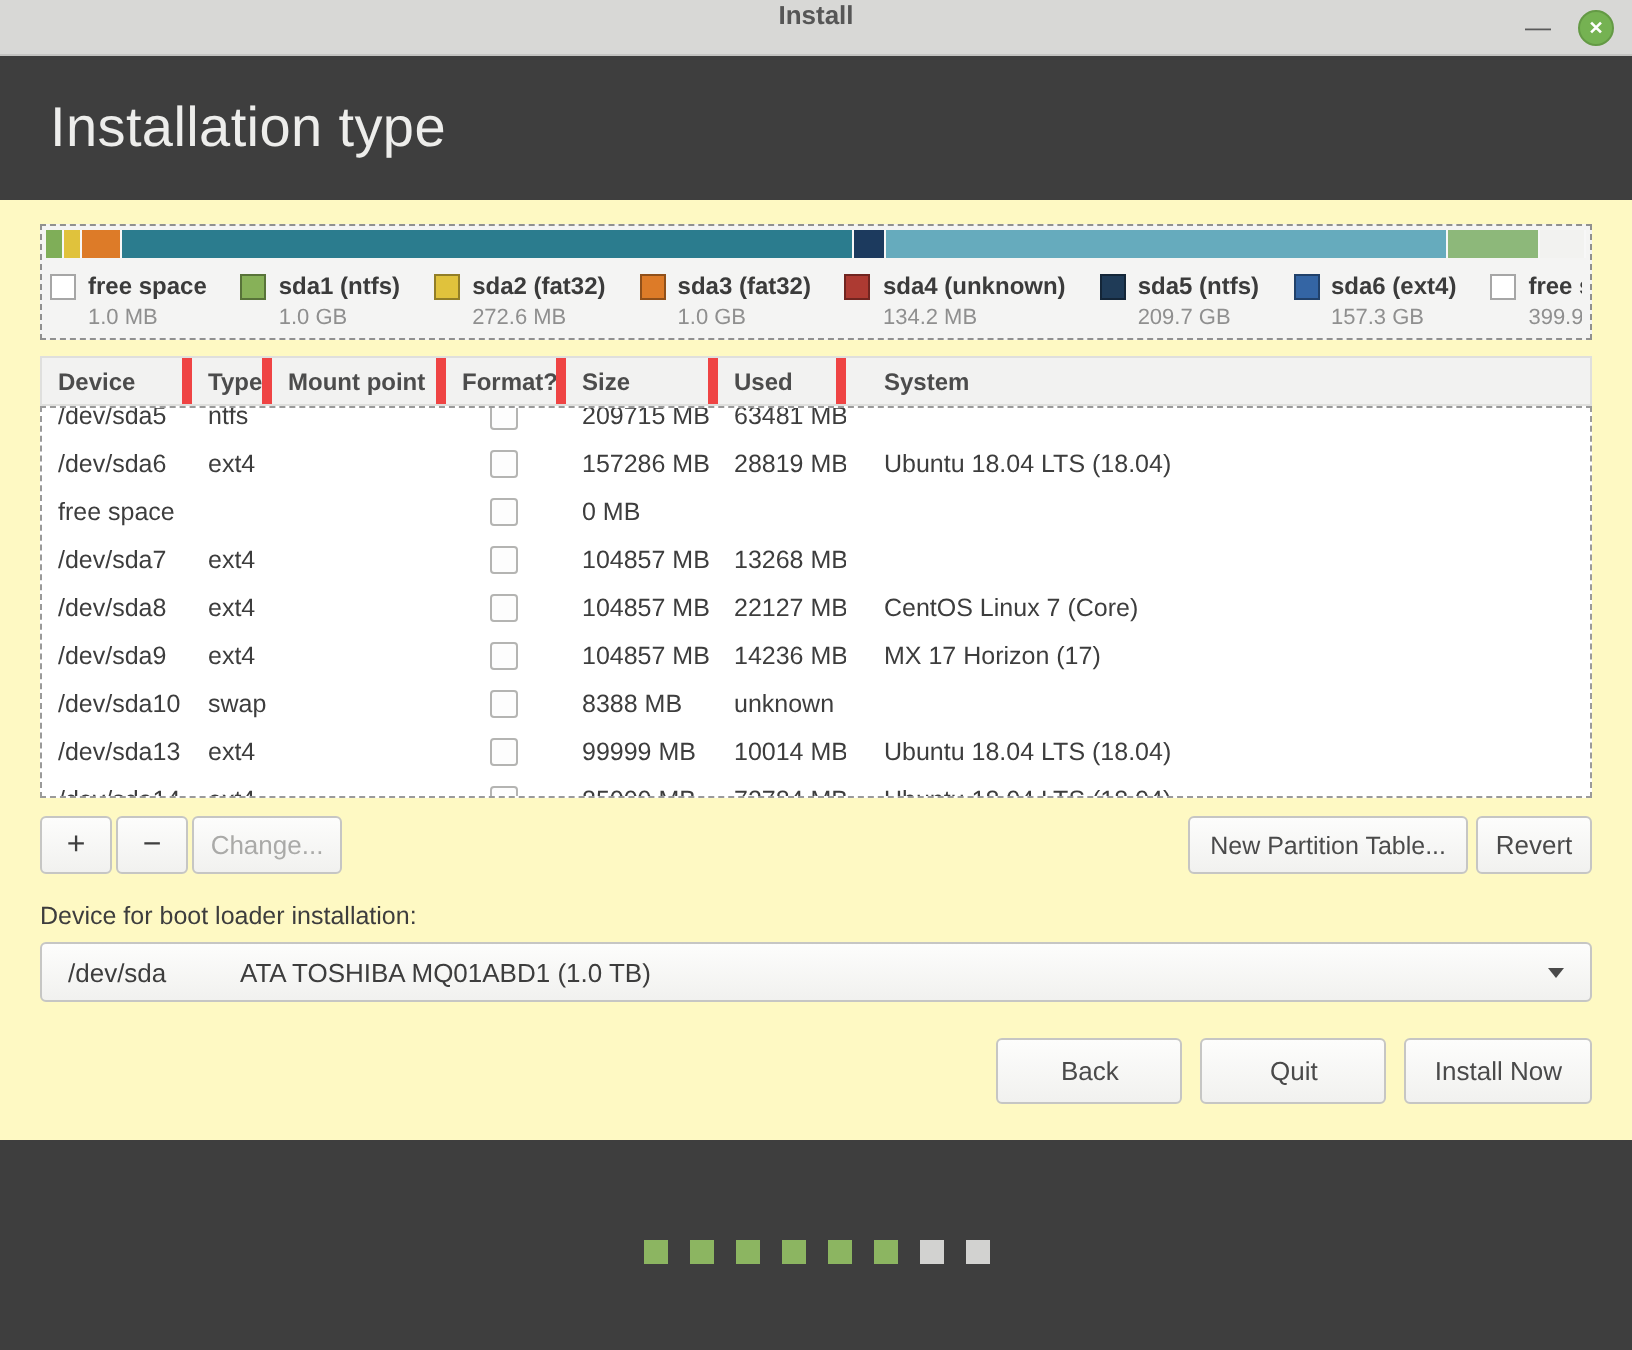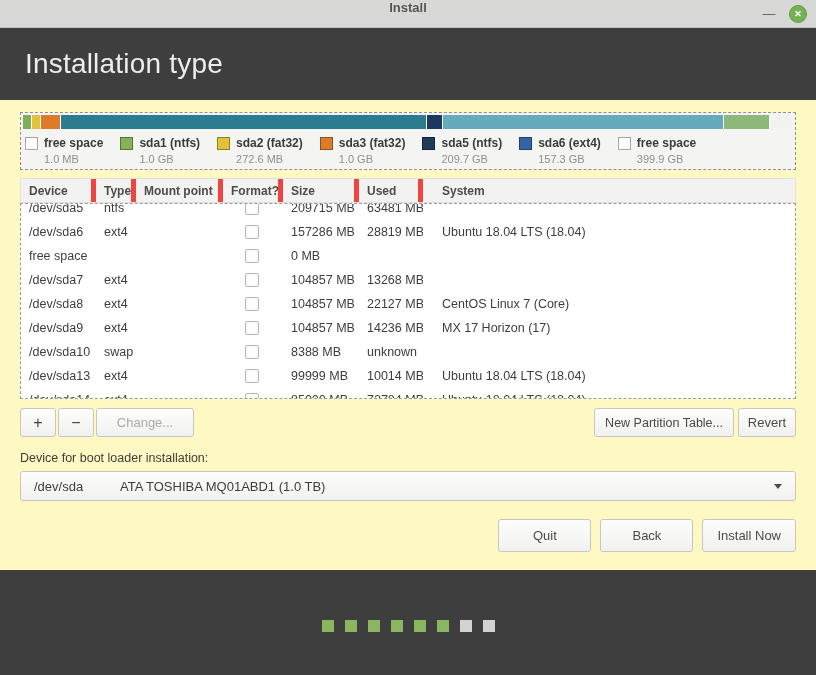--- a/index.html
+++ b/index.html
@@ -68,21 +68,21 @@
 
   
   .btn {
     background: linear-gradient(#fdfdfc, #f1f1ef);
     border: 1px solid #c6c6c4; border-radius: 3px;
     color: #4a4a4a; font-size: 13px; height: 29px;
     display: flex; align-items: center; justify-content: center;
     padding: 0 14px; cursor: default;
   }
   .btn-sq { width: 36px; padding: 0; font-size: 16px; color: #3f3f3f; }
-  .btn-change { width: 98px; color: #aaaaa8; }
+  .btn-change { width: 75px; color: #aaaaa8; }
   .btn-npt { font-size: 12.5px; padding: 0 10px; }
   .btn-revert { width: 58px; }
 
   .toolbar { margin-top: 9px; display: flex; align-items: center; }
   .toolbar-left { display: flex; gap: 2px; }
   .toolbar-right { margin-left: auto; display: flex; gap: 4px; }
 
   
   .boot-label { margin-top: 14px; font-size: 12.5px; color: #3d3d3d; }
   .combo {
@@ -160,20 +160,27 @@
         </div>
         <div class="legend-item">
           <div class="legend-top">
             <span class="swatch" style="background: rgb(221, 123, 40);"></span>
             <span class="legend-label">sda3 (fat32)</span>
           </div>
           <div class="legend-size">1.0 GB</div>
         </div>
         <div class="legend-item">
           <div class="legend-top">
+            <span class="swatch" style="background: rgb(173, 58, 50);"></span>
+            <span class="legend-label">sda4 (unknown)</span>
+          </div>
+          <div class="legend-size">134.2 MB</div>
+        </div>
+        <div class="legend-item">
+          <div class="legend-top">
             <span class="swatch" style="background: rgb(31, 59, 87);"></span>
             <span class="legend-label">sda5 (ntfs)</span>
           </div>
           <div class="legend-size">209.7 GB</div>
         </div>
         <div class="legend-item">
           <div class="legend-top">
             <span class="swatch" style="background: rgb(52, 101, 164);"></span>
             <span class="legend-label">sda6 (ext4)</span>
           </div>
@@ -298,22 +305,22 @@
   </div>
 
   <div class="boot-label">Device for boot loader installation:</div>
   <div class="combo">
     <span class="combo-device">/dev/sda</span>
     <span class="combo-desc">ATA TOSHIBA MQ01ABD1 (1.0 TB)</span>
     <span class="combo-arrow"></span>
   </div>
 
   <div class="actions">
+    <div class="btn">Back</div>
     <div class="btn">Quit</div>
-    <div class="btn">Back</div>
     <div class="btn">Install Now</div>
   </div>
 
 </div>
 
 <div class="footer">
   <div class="dots">
       <div class="dot" style="background: rgb(140, 181, 97);"></div>
       <div class="dot" style="background: rgb(140, 181, 97);"></div>
       <div class="dot" style="background: rgb(140, 181, 97);"></div>

